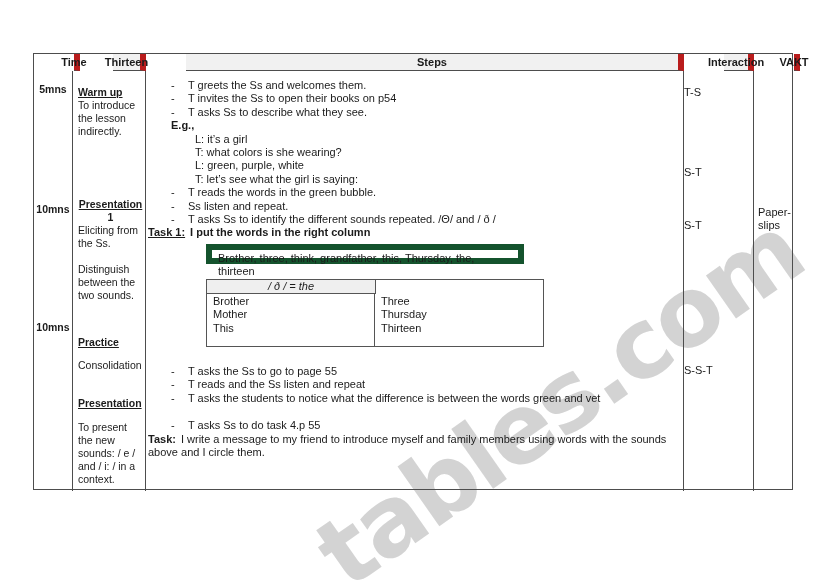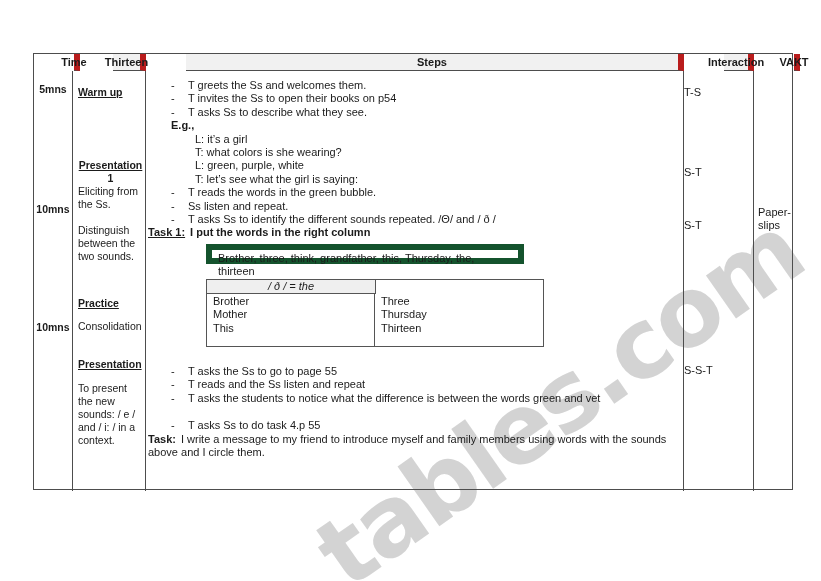--- a/index.html
+++ b/index.html
@@ -108,20 +108,21 @@
 
     <div class="bcell">
       <div class="time-label" style="top:12px;">5mns</div>
       <div class="time-label" style="top:132px;">10mns</div>
       <div class="time-label" style="top:250px;">10mns</div>
     </div>
 
     <div class="bcell">
       <div class="fw">
         <div class="fw-title">Warm up</div>
+        <div>To introduce the lesson indirectly.</div>
 
         <div class="fw-title center" style="margin-top:60px;">Presentation</div>
         <div class="fw-num">1</div>
         <div>Eliciting from the Ss.</div>
 
         <div style="margin-top:13px;">Distinguish between the two sounds.</div>
 
         <div class="fw-title" style="margin-top:34px;">Practice</div>
         <div style="margin-top:10px;">Consolidation</div>
 

